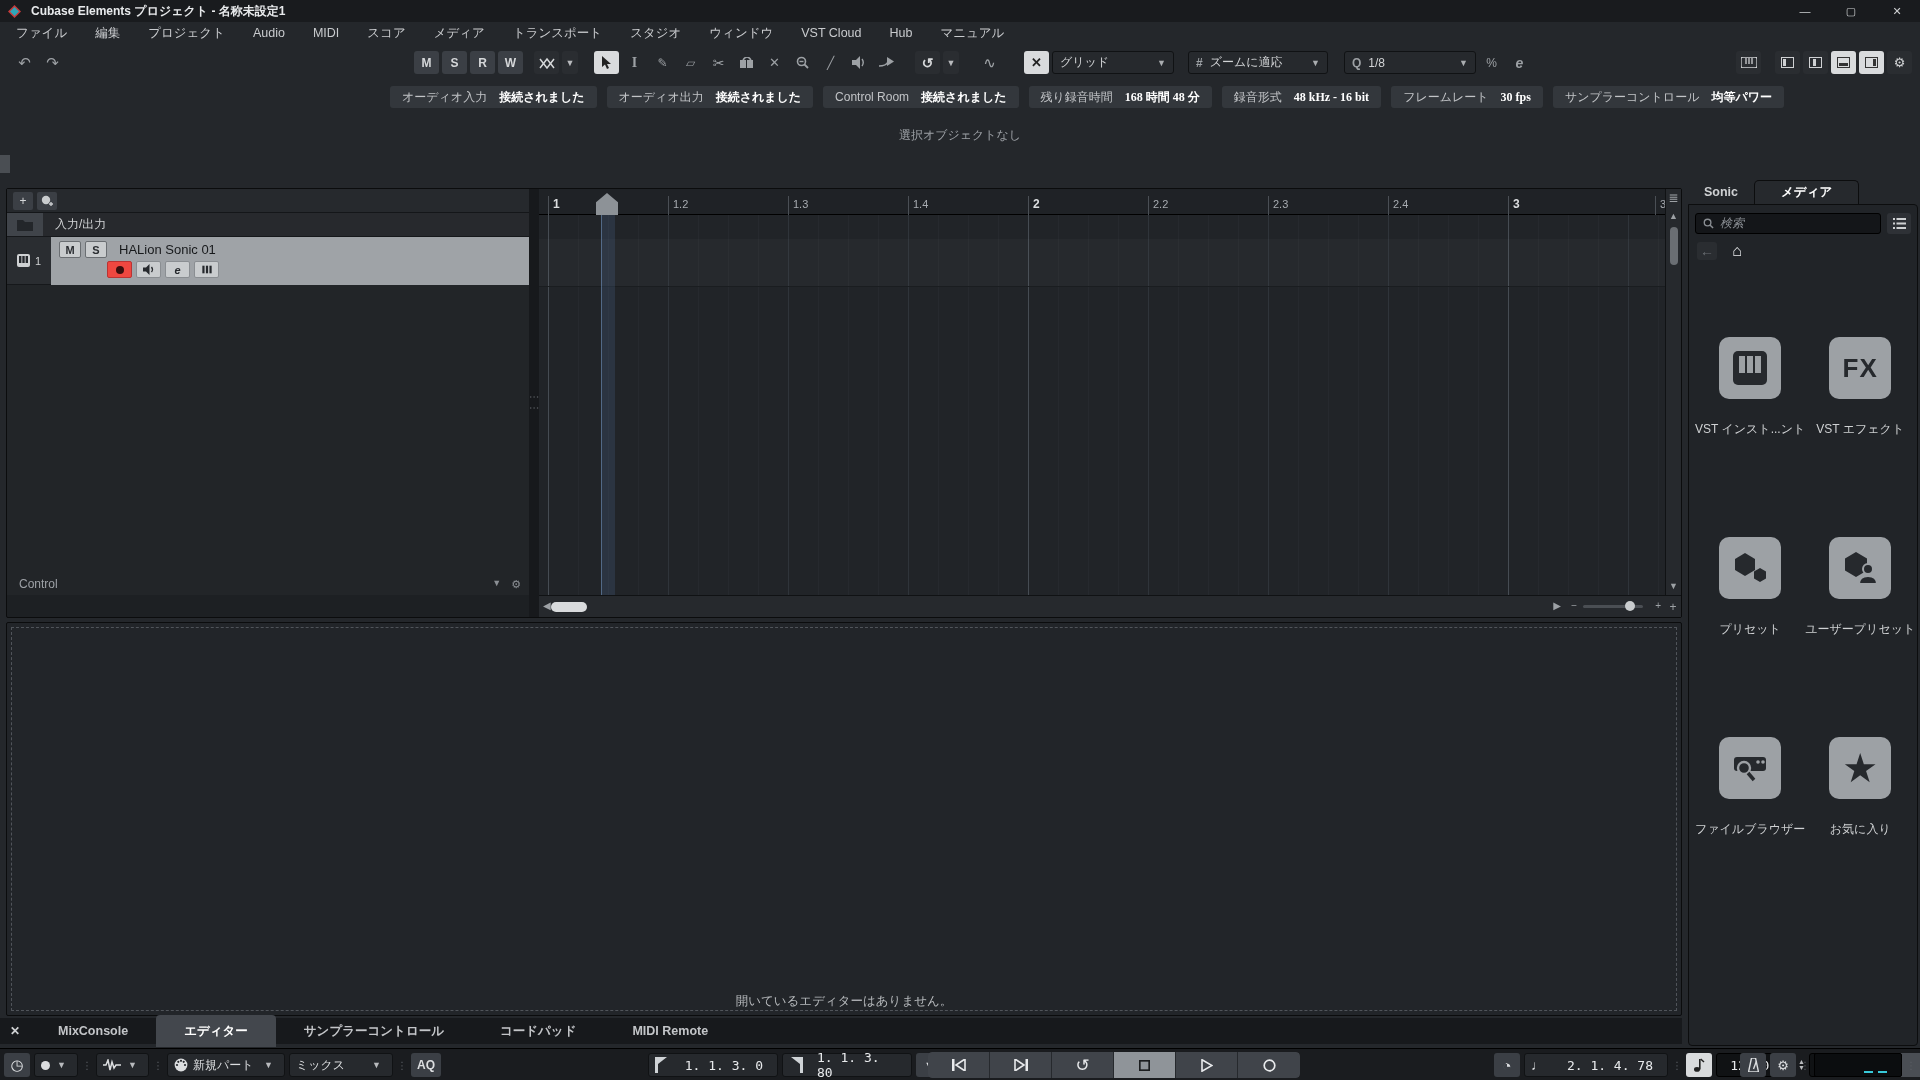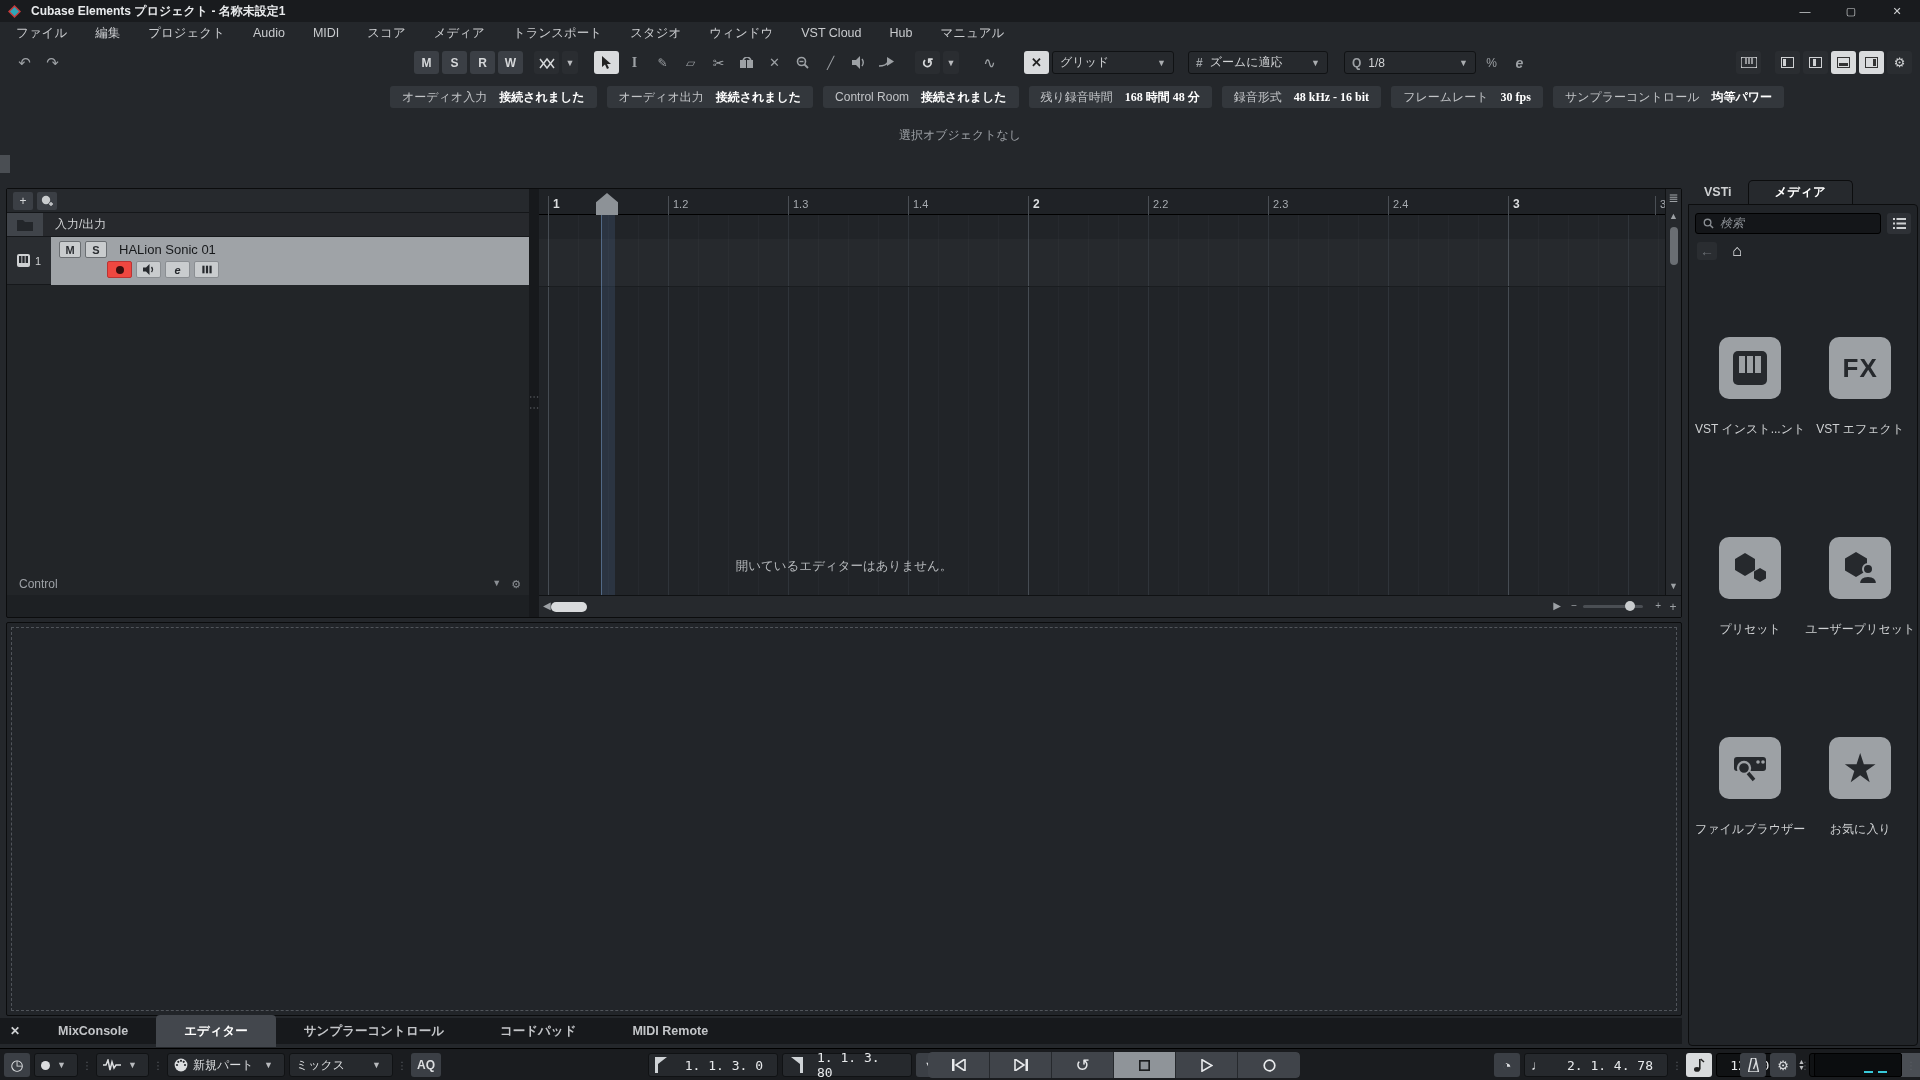--- a/index.html
+++ b/index.html
@@ -87,21 +87,21 @@
   .vthumb { width:8px; height:38px; background:#6a6e73; border-radius:4px; margin-top:2px; }
   .hscroll { position:absolute; left:532px; right:16px; bottom:0; height:22px; background:#26292d; border-top:1px solid #101214; }
   .hthumb { position:absolute; left:12px; top:6px; width:36px; height:10px; background:#d9dbdd; border-radius:5px; }
   .harrow { position:absolute; top:4px; color:#9da1a5; font-size:10px; }
   .zoomslider { position:absolute; right:22px; top:9px; width:60px; height:3px; background:#4a4e53; border-radius:2px; }
   .zoomknob { position:absolute; right:30px; top:5px; width:10px; height:10px; border-radius:50%; background:#c9ccce; }
   .corner-plus { position:absolute; right:0; bottom:0; width:16px; height:22px; display:flex; align-items:center; justify-content:center; color:#9da1a5; background:#26292d; border-top:1px solid #101214; }
 
   
   .lowerzone { left:6px; top:622px; width:1676px; height:394px; background:#222529; border:1px solid #0b0c0d; border-radius:2px; }
-  .lz-dashed { position:absolute; inset:4px; border:1px dashed #50545a; display:flex; align-items:flex-start; justify-content:center; }
+  .lz-dashed { position:absolute; inset:4px; border:1px dashed #50545a; display:flex; align-items:flex-end; justify-content:center; }
   .lz-text { color:#b8bbbe; font-size:12.5px; margin-top:-70px; }
   .bottomtabs { left:0; top:1018px; width:1682px; height:26px; background:#17191c; display:flex; align-items:center; }
   .bt-close { width:30px; text-align:center; color:#cfd1d3; font-weight:bold; font-size:12px; }
   .btab { padding:16px 28px; height:20px; display:flex; align-items:center; font-size:12.5px; font-weight:bold; color:#c3c5c8; }
   .btab.active { background:#43474d; border-radius:4px 4px 0 0; color:#fff; }
 
   
   .rightzone { left:1688px; top:180px; width:230px; height:866px; }
   .rz-tabs { display:flex; align-items:flex-end; height:24px; }
   .rz-tab { padding:0 16px; height:24px; display:flex; align-items:center; font-weight:bold; font-size:12.5px; color:#cfd1d3; }
@@ -443,21 +443,21 @@
   <span class="bt-close">✕</span>
   <span class="btab">MixConsole</span>
   <span class="btab active">エディター</span>
   <span class="btab">サンプラーコントロール</span>
   <span class="btab">コードパッド</span>
   <span class="btab">MIDI Remote</span>
 </div>
 
 <div class="abs rightzone">
   <div class="rz-tabs">
-    <span class="rz-tab">VSTi</span>
+    <span class="rz-tab">Sonic</span>
     <span class="rz-tab active">メディア</span>
   </div>
   <div class="rz-panel">
     <div class="searchrow">
       <span class="searchbox">
         <svg width="11" height="11" viewBox="0 0 12 12">
             <circle cx="5" cy="5" r="3.6" fill="none" stroke="#8a8e93" stroke-width="1.5"></circle>
             <line x1="7.6" y1="7.6" x2="11" y2="11" stroke="#8a8e93" stroke-width="1.6"></line>
           </svg>
         <span class="ph">検索</span>

